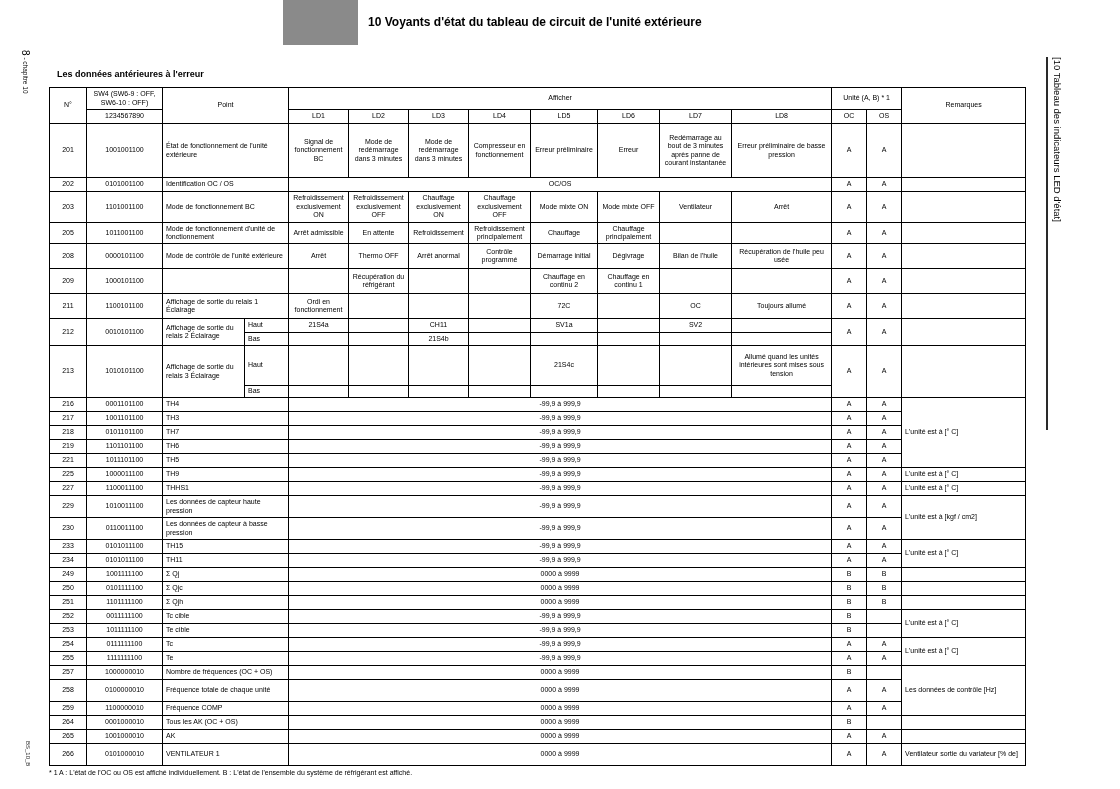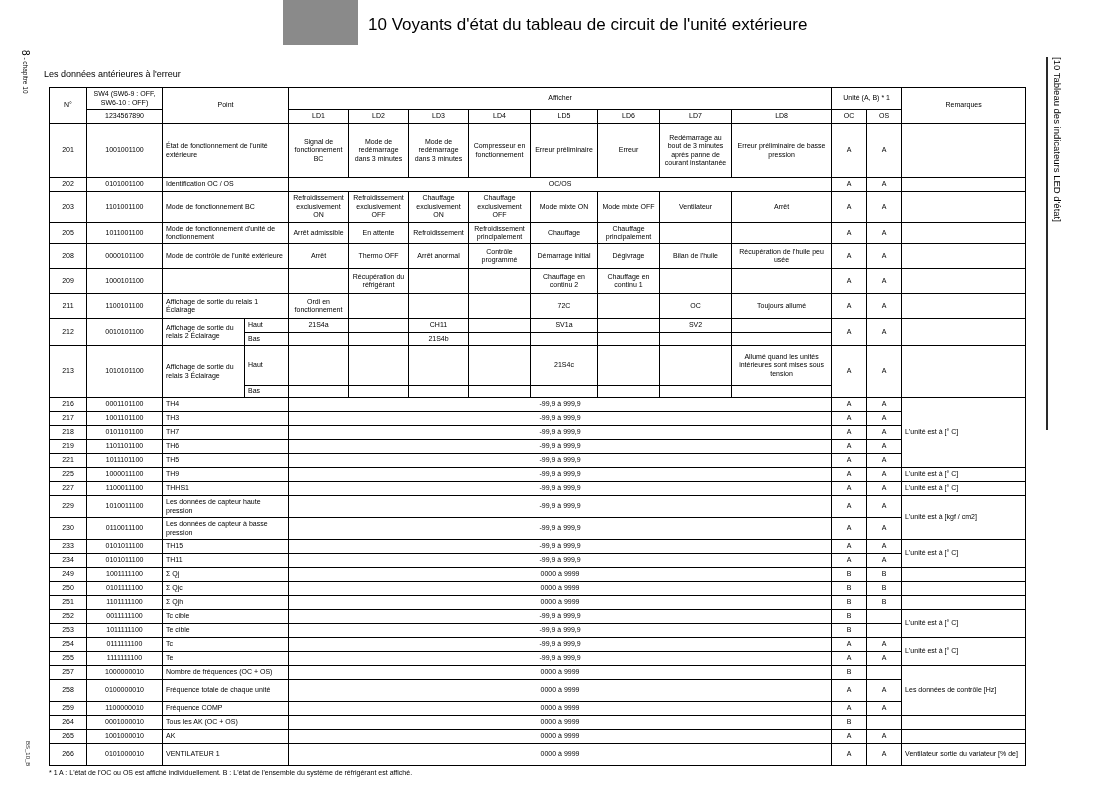--- a/index.html
+++ b/index.html
@@ -1,22 +1,22 @@
 <!DOCTYPE html>
 <html><head>
 <meta charset="utf-8">
 <style>
   html,body{margin:0;padding:0;}
   body{
     width:1120px;height:789px;position:relative;background:#ffffff;color:#000;
     font-family:"Liberation Sans",sans-serif;overflow:hidden;
   }
   .logo-box{position:absolute;left:283px;top:0;width:75px;height:45px;}
-  .page-title{position:absolute;left:368px;top:15px;font-size:17px;font-weight:normal;white-space:nowrap;}
-  .section-heading{position:absolute;left:44px;top:69px;font-size:9px;font-weight:normal;}
+  .page-title{position:absolute;left:368px;top:15px;font-size:12px;font-weight:bold;white-space:nowrap;}
+  .section-heading{position:absolute;left:57px;top:69px;font-size:9px;font-weight:bold;}
   .vtext{position:absolute;writing-mode:vertical-rl;white-space:nowrap;}
   .margin-left-top{left:20px;top:50px;font-size:6.5px;}
   .margin-left-top .pgnum{font-size:10px;}
   .margin-left-bottom{left:25px;top:741px;font-size:6px;color:#222;}
   .margin-right-text{left:1052px;top:57px;font-size:9.5px;}
   .right-rule{position:absolute;left:1046px;top:57px;width:2px;height:373px;background:#2a2a2a;}
   table.led{
     position:absolute;left:49px;top:87px;width:976px;
     border-collapse:collapse;table-layout:fixed;border:1.5px solid #000;
   }

